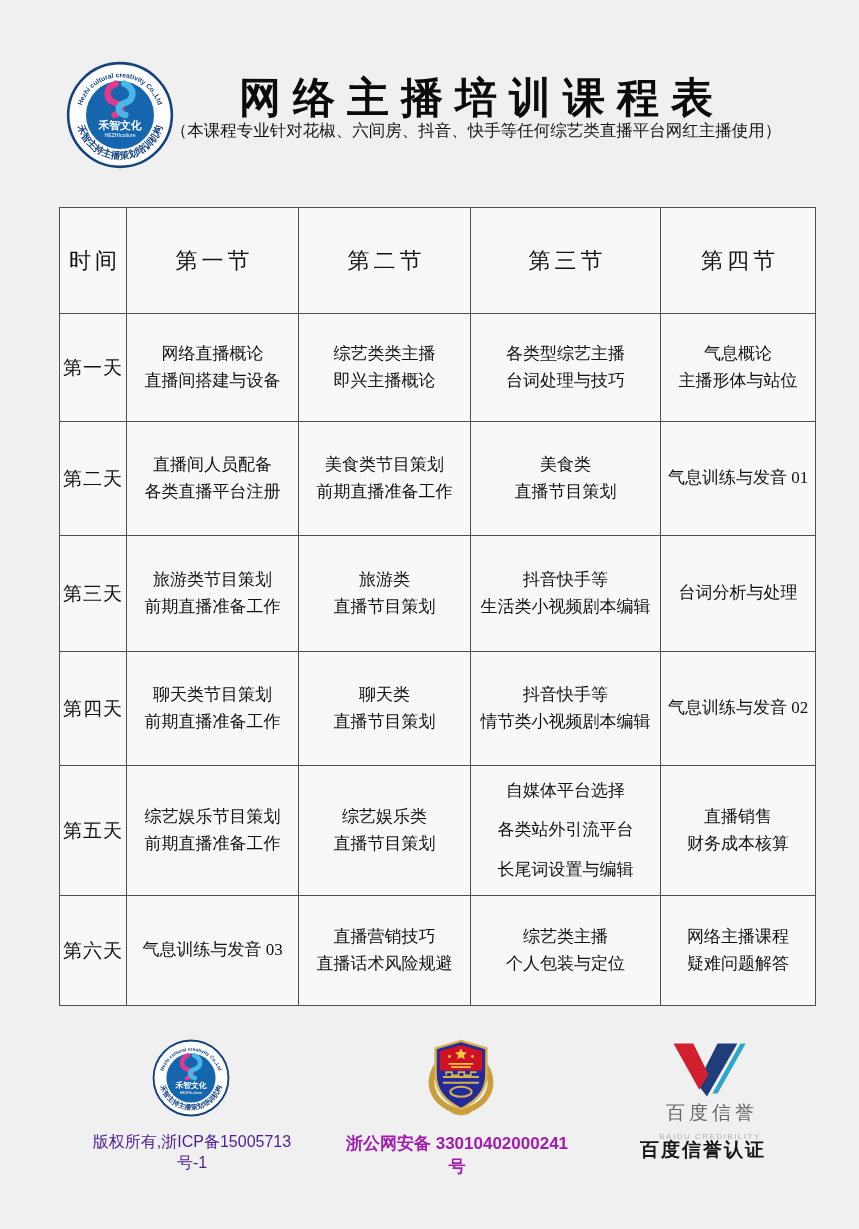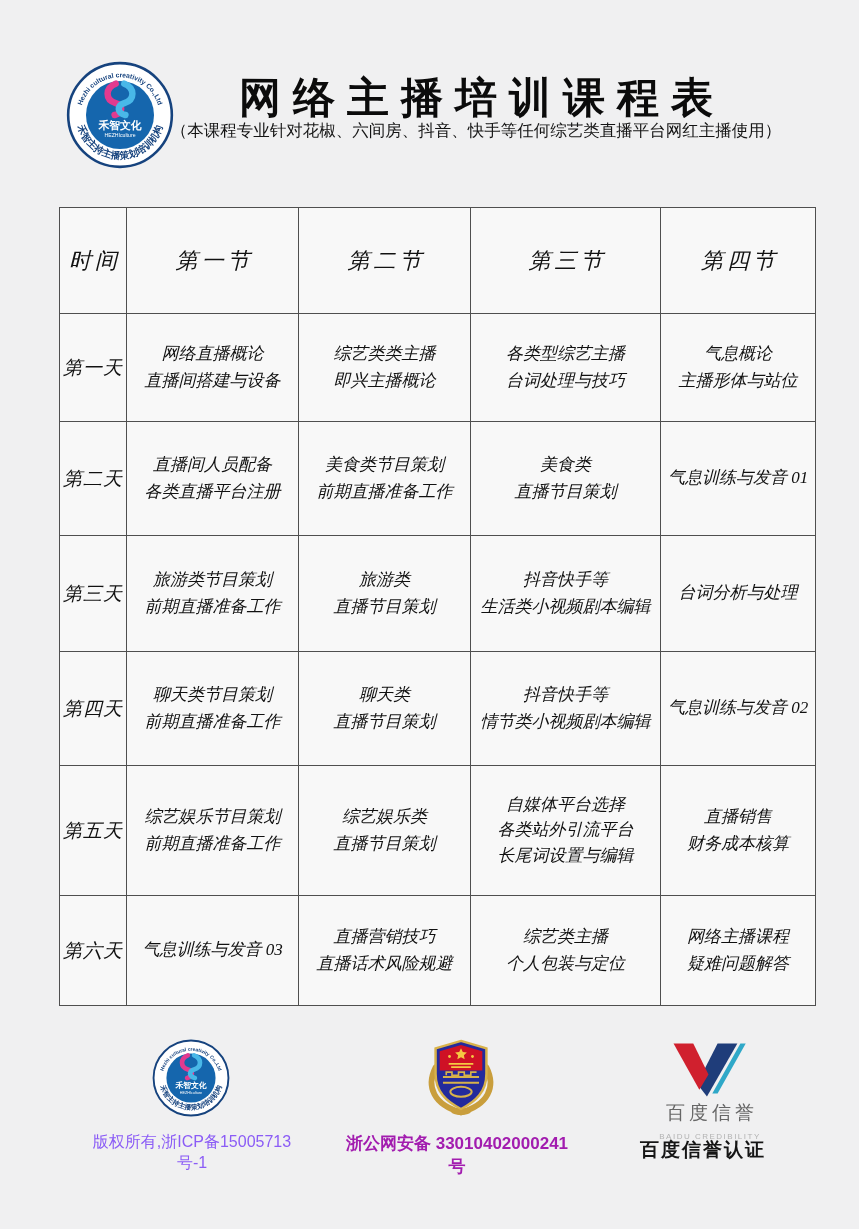--- a/index.html
+++ b/index.html
@@ -24,44 +24,44 @@
     text-align:center;font-size:16.5px;color:#141414;white-space:nowrap;
   }
 
   
   table.schedule{
     position:absolute;left:59px;top:207px;width:756px;
     border-collapse:collapse;table-layout:fixed;
   }
   table.schedule th,table.schedule td{
     border:1px solid #4f4f4f;background:#f8f8f8;
-    text-align:center;vertical-align:middle;padding:0;font-style:italic;
+    text-align:center;vertical-align:middle;padding:0;
   }
   table.schedule th{
     font-size:22px;font-weight:normal;letter-spacing:4px;text-indent:4px;
   }
   td.day{font-size:19px;letter-spacing:1px;}
   .cell{
     display:flex;flex-direction:column;justify-content:center;align-items:center;
     gap:7px;font-size:17px;line-height:1.2;
   }
-  .cell.tight{gap:5px;}
+  .cell.tight{gap:19px;}
   thead tr{height:106px;}
   tbody tr:nth-child(1){height:108px;}
   tbody tr:nth-child(2){height:114px;}
   tbody tr:nth-child(3){height:116px;}
   tbody tr:nth-child(4){height:114px;}
   tbody tr:nth-child(5){height:130px;}
   tbody tr:nth-child(6){height:110px;}
 
   
   .sans{font-family:"Liberation Sans","DejaVu Sans",sans-serif;}
   .copyright{
     position:absolute;left:86px;top:1132px;width:212px;text-align:center;
-    font-size:16px;color:#8b5cf6;
+    font-size:16px;color:#4c1d95;
   }
   .police-badge{position:absolute;left:424px;top:1036px;width:74px;height:82px;}
   .police-text{
     position:absolute;left:342px;top:1132px;width:230px;text-align:center;
     font-size:17px;font-weight:bold;color:#a21caf;
   }
   .baidu-logo{position:absolute;left:672px;top:1043px;width:76px;height:54px;}
   .baidu-cn{
     position:absolute;left:640px;top:1100px;width:140px;text-align:center;
     font-size:19px;color:#666;letter-spacing:4px;text-indent:4px;

